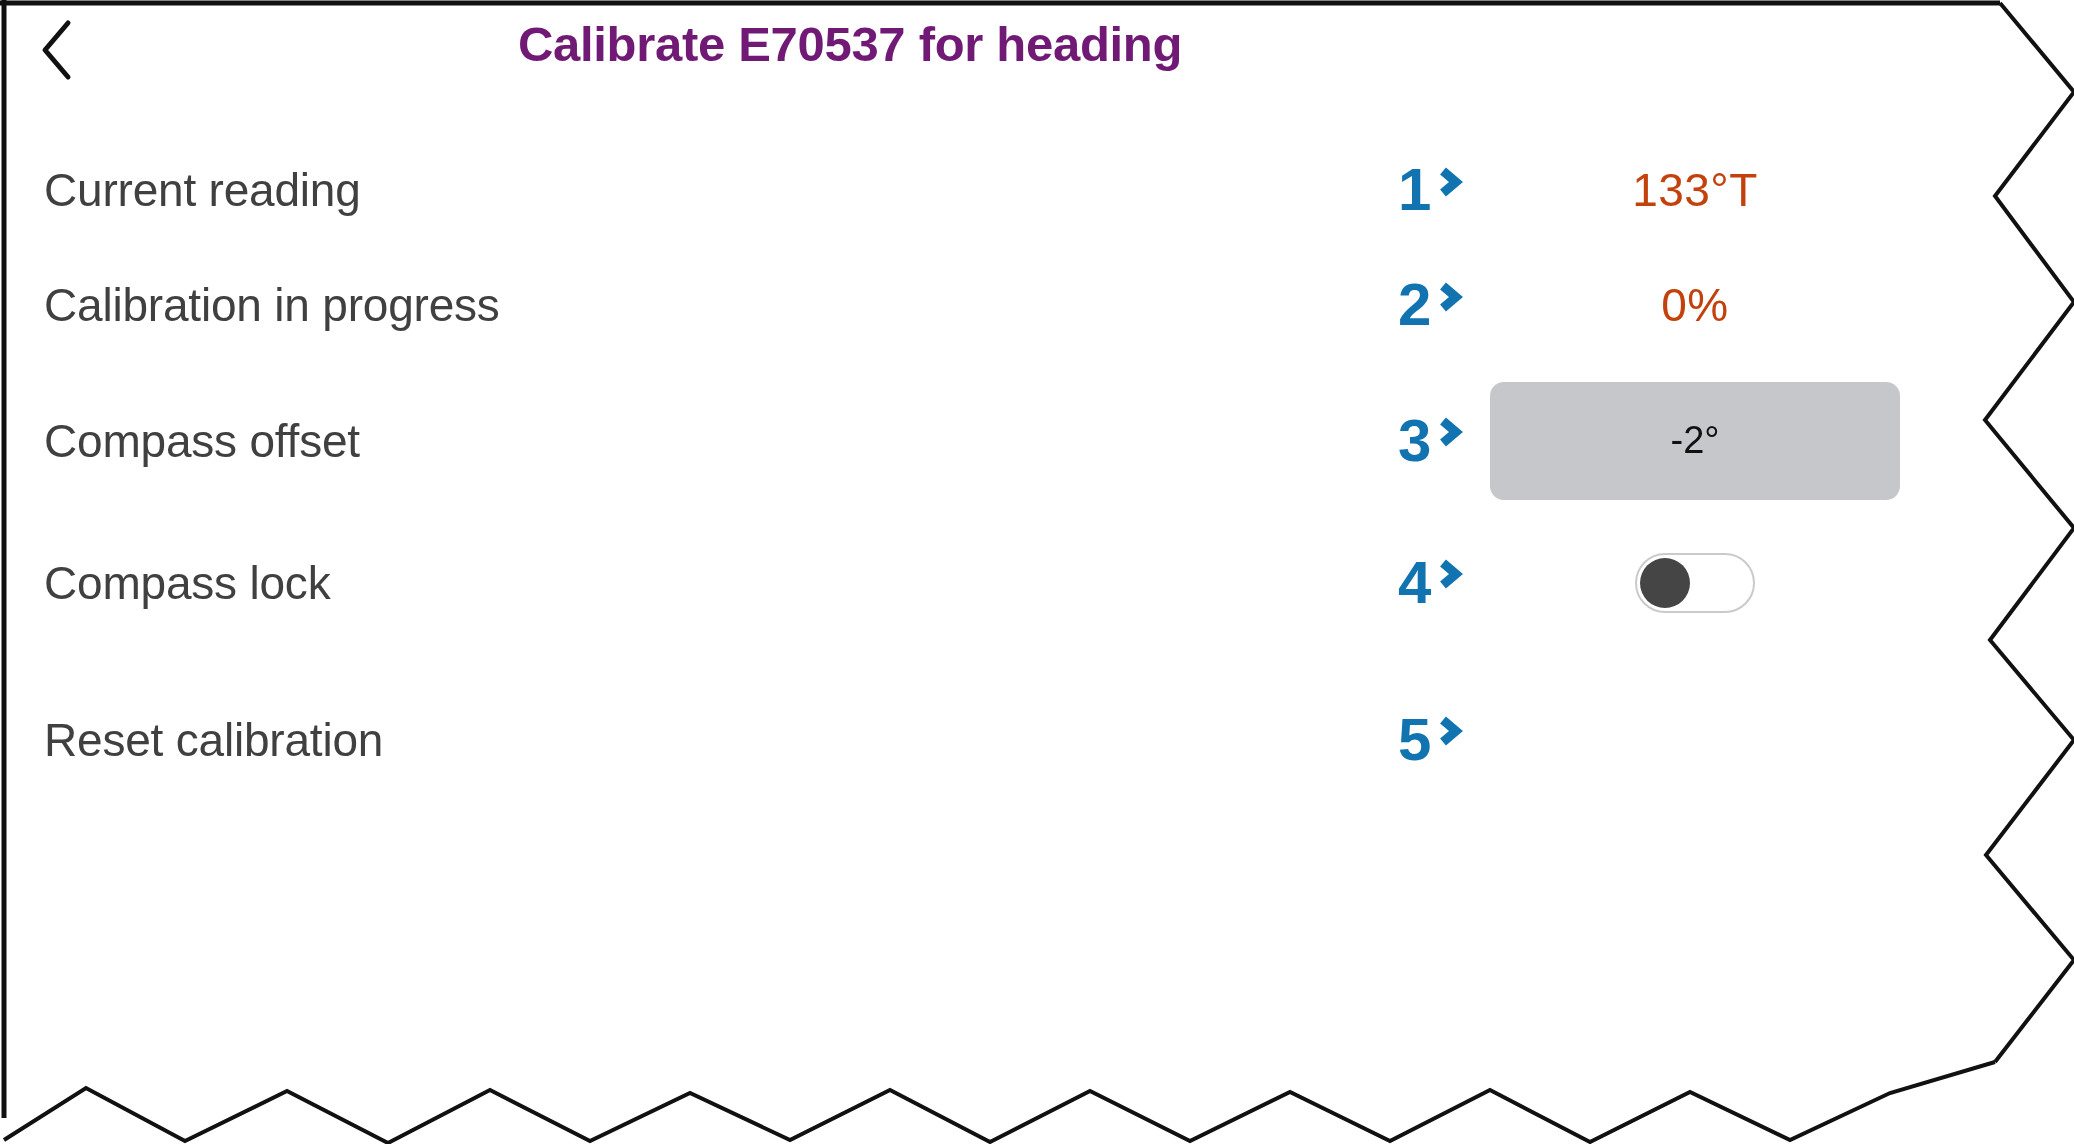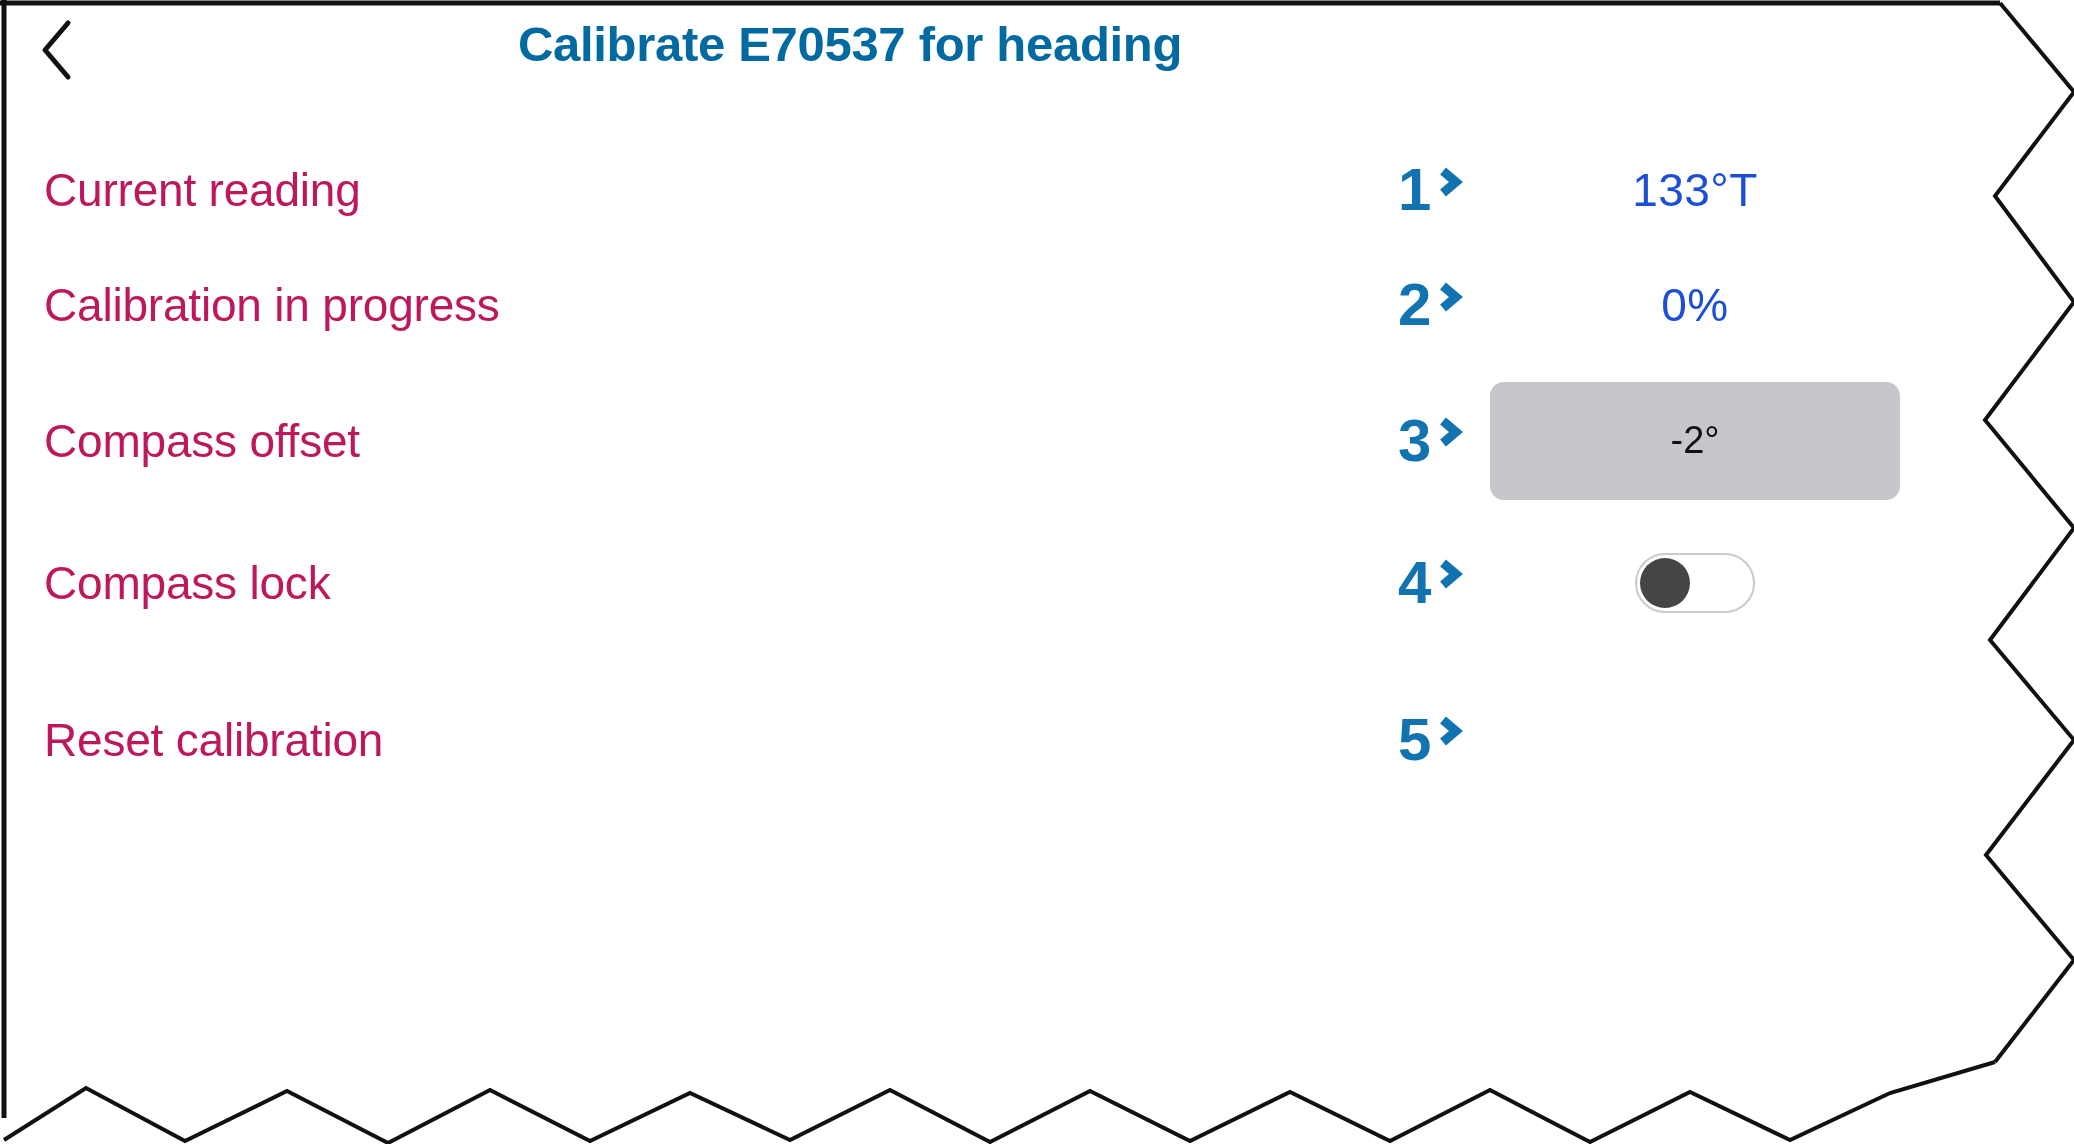--- a/index.html
+++ b/index.html
@@ -49,38 +49,38 @@
   }
   #back-btn svg { display: block; }
   #page-title {
     position: absolute;
     left: 0;
     top: 16px;
     width: 1700px;
     text-align: center;
     font-size: 49px;
     font-weight: bold;
-    color: #0369a1;
+    color: #701a75;
     letter-spacing: -0.3px;
     white-space: nowrap;
   }
   
   .row {
     position: absolute;
     left: 0;
     width: 1900px;
     height: 120px;
   }
   .row-label {
     position: absolute;
     left: 44px;
     top: 50%;
     transform: translateY(-50%);
     font-size: 46px;
-    color: #be185d;
+    color: #404040;
     white-space: nowrap;
     letter-spacing: -0.2px;
   }
   .marker {
     position: absolute;
     left: 1398px;
     top: 50%;
     transform: translateY(-50%);
     display: flex;
     align-items: center;
@@ -102,21 +102,21 @@
     left: 1490px;
     top: 50%;
     transform: translateY(-50%);
     width: 410px;
     display: flex;
     align-items: center;
     justify-content: center;
   }
   .value-text {
     font-size: 46px;
-    color: #1d4ed8;
+    color: #c2410c;
     white-space: nowrap;
     letter-spacing: 0.5px;
   }
   .grey-button {
     width: 410px;
     height: 118px;
     background: #c5c7cb;
     border-radius: 14px;
     border: none;
     display: flex;

